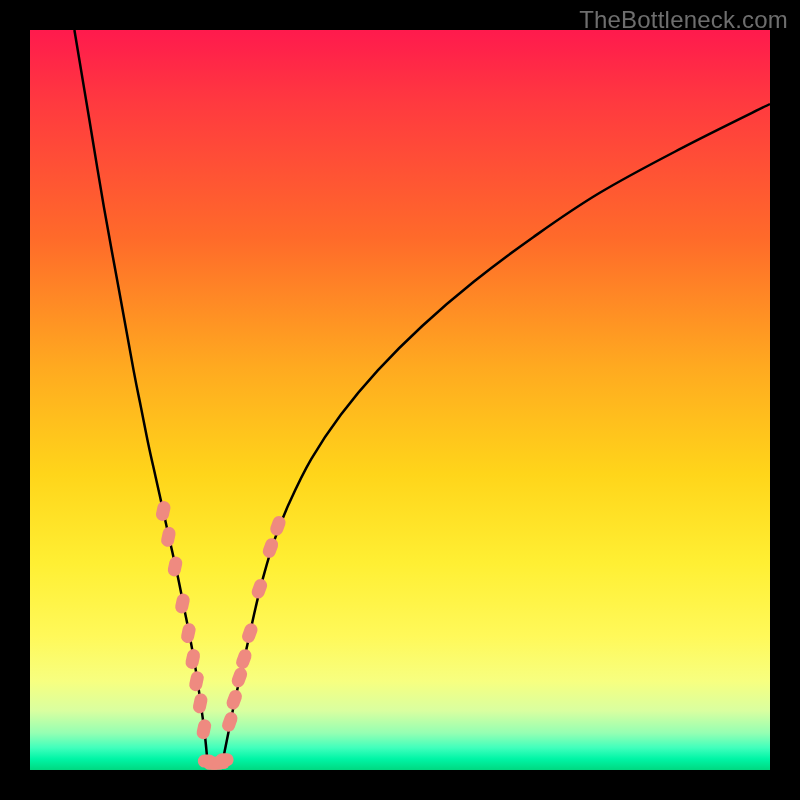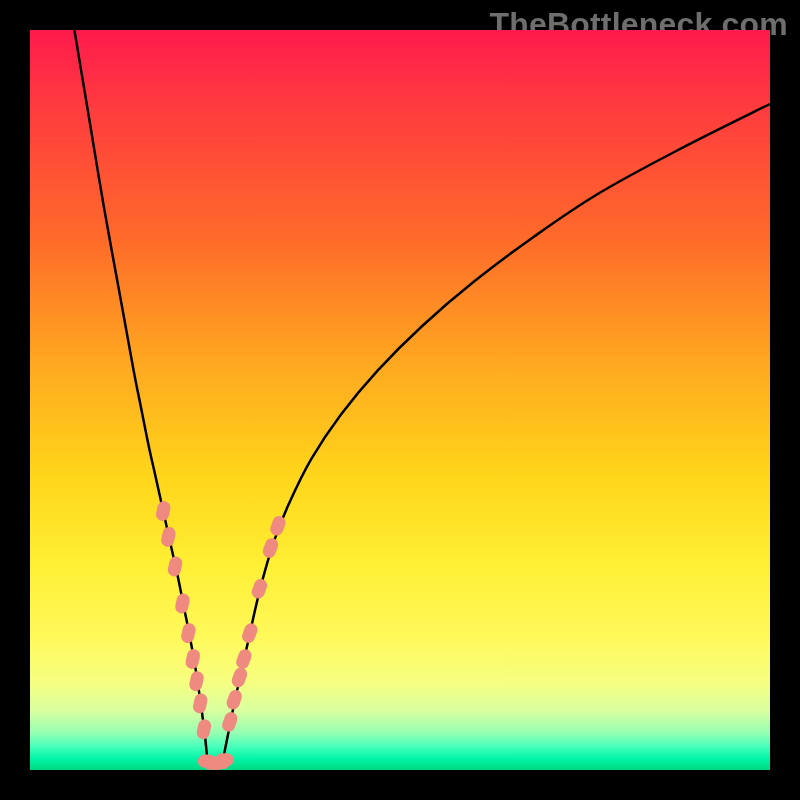--- a/index.html
+++ b/index.html
@@ -38,22 +38,22 @@
       #40ffbc 97%,
       #00f5a6 98.5%,
       #00d880 100%
     );
   }
   .watermark {
     position: absolute;
     top: 6px;
     right: 12px;
     color: #6e6e6e;
-    font-size: 32px;
-    font-weight: 700;
+    font-size: 24px;
+    font-weight: 400;
     letter-spacing: 0.2px;
     user-select: none;
   }
   svg.curves {
     position: absolute;
     left: 0;
     top: 0;
     width: 740px;
     height: 740px;
     overflow: visible;

